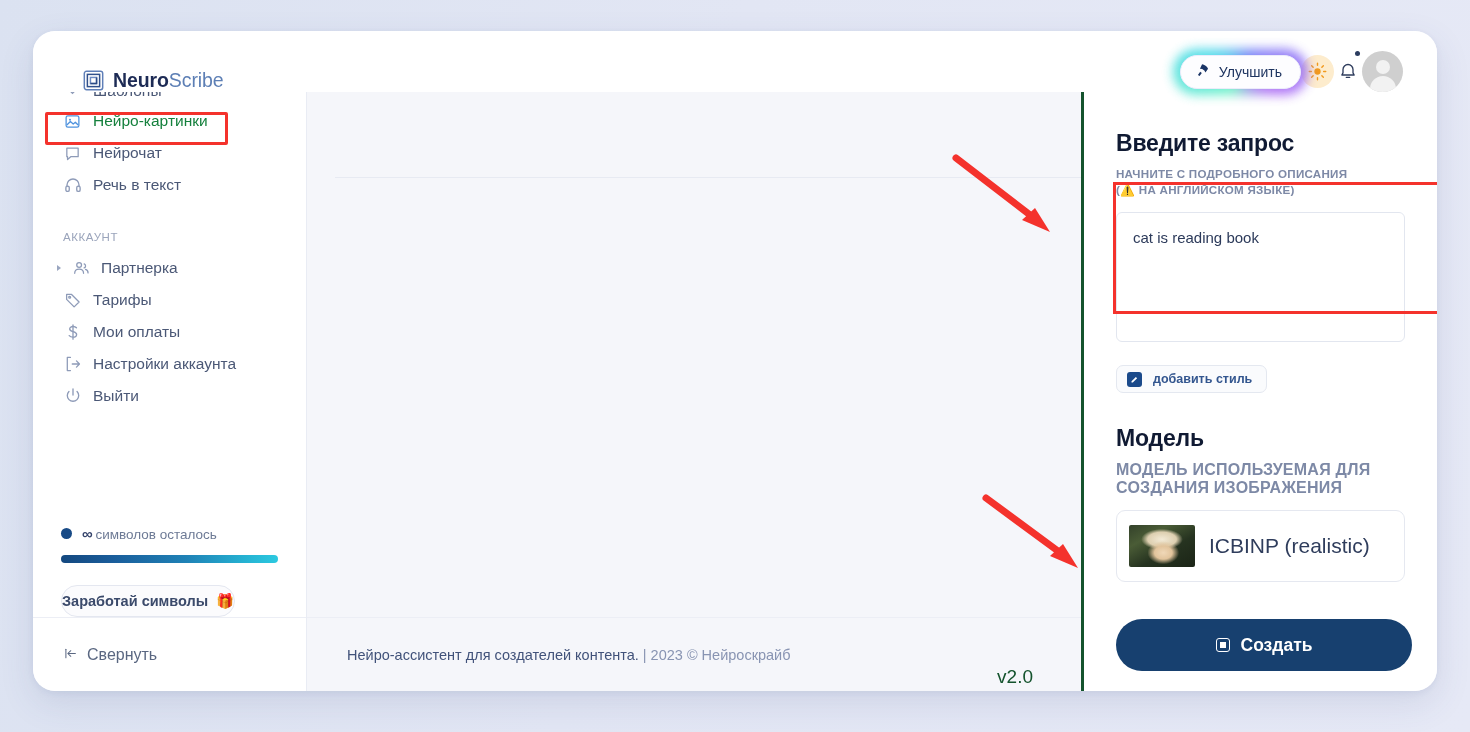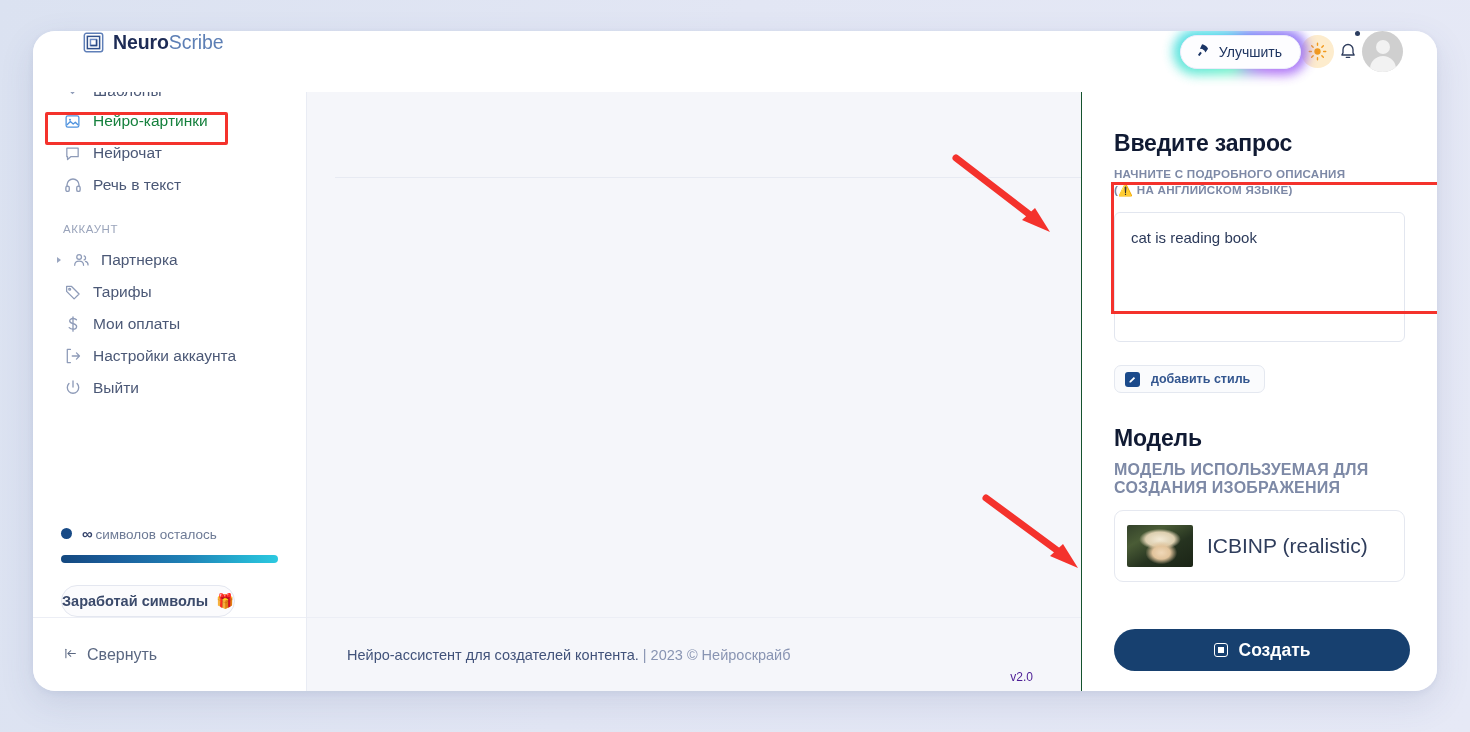--- a/index.html
+++ b/index.html
@@ -24,21 +24,21 @@
     border-radius: 22px;
     box-shadow: 0 12px 34px rgba(60,78,130,.13), 0 2px 6px rgba(60,78,130,.07);
     overflow: hidden;
     display: flex; flex-direction: column;
   }
 
   
   .app-header {
     height: 61px; flex: 0 0 61px;
     background: #ffffff;
-    display: flex; align-items: flex-start;
+    display: flex; align-items: flex-end;
     justify-content: space-between;
     padding: 0 34px 0 50px;
     position: relative; z-index: 5;
   }
   .brand { display: flex; align-items: center; gap: 9px; }
   .brand-logo { width: 21px; height: 21px; display:block; }
   .brand-text {
     font-size: 19.5px; letter-spacing: -0.1px;
     color: #5d7fb5; font-weight: 400;
   }
@@ -145,21 +145,21 @@
     width: 0; height: 0;
     border-left: 4.5px solid #9aa6c0;
     border-top: 3.5px solid transparent;
     border-bottom: 3.5px solid transparent;
   }
   .nav-item.has-caret { position: relative; padding-left: 18px; }
 
   .nav-section {
     font-size: 11.5px; letter-spacing: .6px;
     color: #9aa4bb; text-transform: uppercase;
-    padding: 0 10px; margin: 22px 0 9px;
+    padding: 0 10px; margin: 30px 0 9px;
   }
 
   .sidebar-bottom { padding: 0 28px 0 28px; }
   .tokens-row { display: flex; align-items: center; gap: 10px; margin-bottom: 13px; }
   .tokens-dot { width: 11px; height: 11px; border-radius: 50%; background: #184a86; flex:0 0 11px;}
   .tokens-text { font-size: 13.5px; color: #6d7a95; }
   .tokens-text .inf { font-size: 15px; color:#35436b; font-weight:600; letter-spacing:-1px;}
   .tokens-bar {
     height: 8px; border-radius: 5px;
     background: linear-gradient(90deg, #14487f 0%, #1a5d9b 24%, #1f82b6 58%, #25b2d2 85%, #2cc9e0 100%);
@@ -199,28 +199,28 @@
     position: absolute; left: 28px; right: 0; top: 85px;
     height: 1px; background: #e7eaf2;
   }
   .main-foot {
     height: 74px; flex: 0 0 74px;
     border-top: 1px solid #eceef5;
     display: flex; align-items: center; justify-content: space-between;
     padding: 0 48px 0 40px;
     font-size: 14.5px; color: #41527a;
   }
-  .main-foot .ver { color: #4c1d95; font-size: 12px; margin-top: 44px; }
+  .main-foot .ver { color: #14532d; font-size: 19px; margin-top: 44px; }
   .main-foot .cpy { color:#8894b2; }
 
   
   .right-panel {
     width: 356px; flex: 0 0 356px;
     background: #ffffff;
-    border-left: 1px solid #14532d;
+    border-left: 3px solid #14532d;
     padding: 38px 32px 0 32px;
     position: relative;
     overflow: hidden;
   }
   .rp-title {
     font-size: 23px; font-weight: 700; color: #101a33;
     letter-spacing: -0.2px;
   }
   .rp-sub {
     margin-top: 9px;
@@ -286,21 +286,21 @@
     background:
       radial-gradient(ellipse 22px 16px at 52% 66%, #f0d8b8 0%, #e2c49c 40%, rgba(226,196,156,0) 72%),
       radial-gradient(ellipse 26px 13px at 50% 34%, #f3ead6 0%, #ddcfb0 55%, rgba(221,207,176,0) 80%),
       linear-gradient(150deg,#33412a 0%, #4a5c36 28%, #263320 60%, #1b2416 100%);
   }
   .model-name { font-size: 21px; color: #2f3d5c; font-weight: 500; }
 
   .create-btn {
     position: absolute;
     left: 32px; bottom: 20px;
-    width: 296px; height: 42px;
+    width: 296px; height: 52px;
     background: #17406f;
     border: none; border-radius: 28px;
     color: #fff; font-size: 17.5px; font-weight: 700;
     display: flex; align-items: center; justify-content: center; gap: 11px;
     cursor: pointer;
     font-family: "Liberation Sans", sans-serif;
   }
   .create-ico {
     width: 14px; height: 14px; border-radius: 3px;
     border: 1.6px solid #fff;

